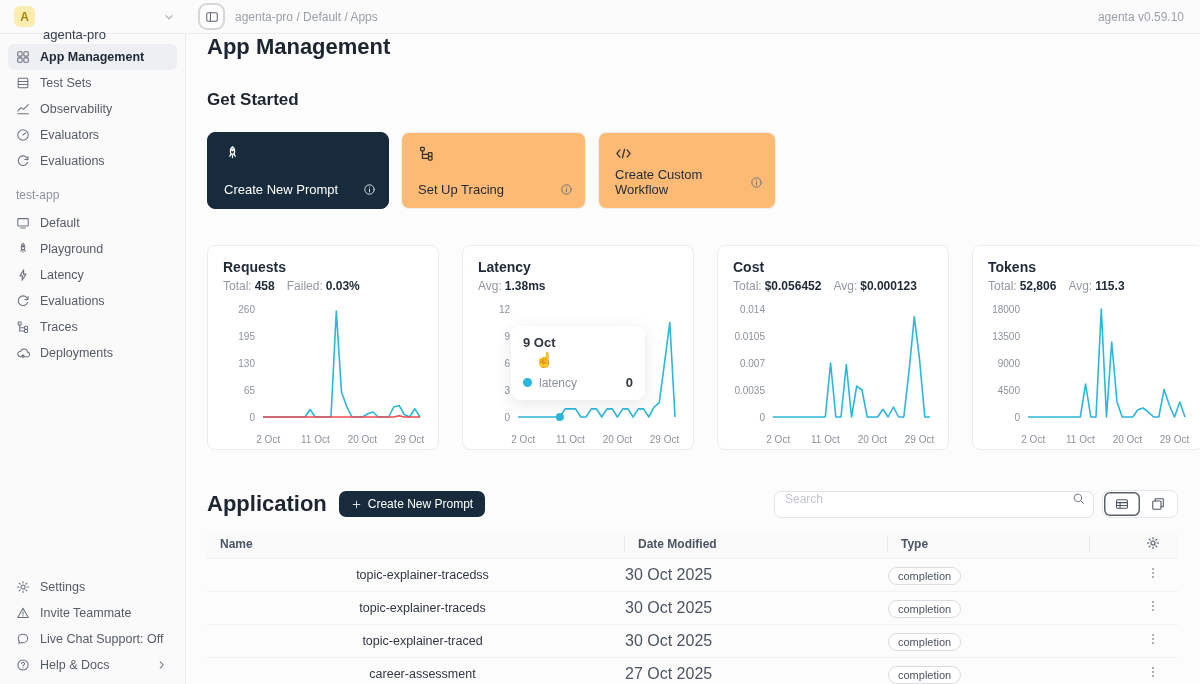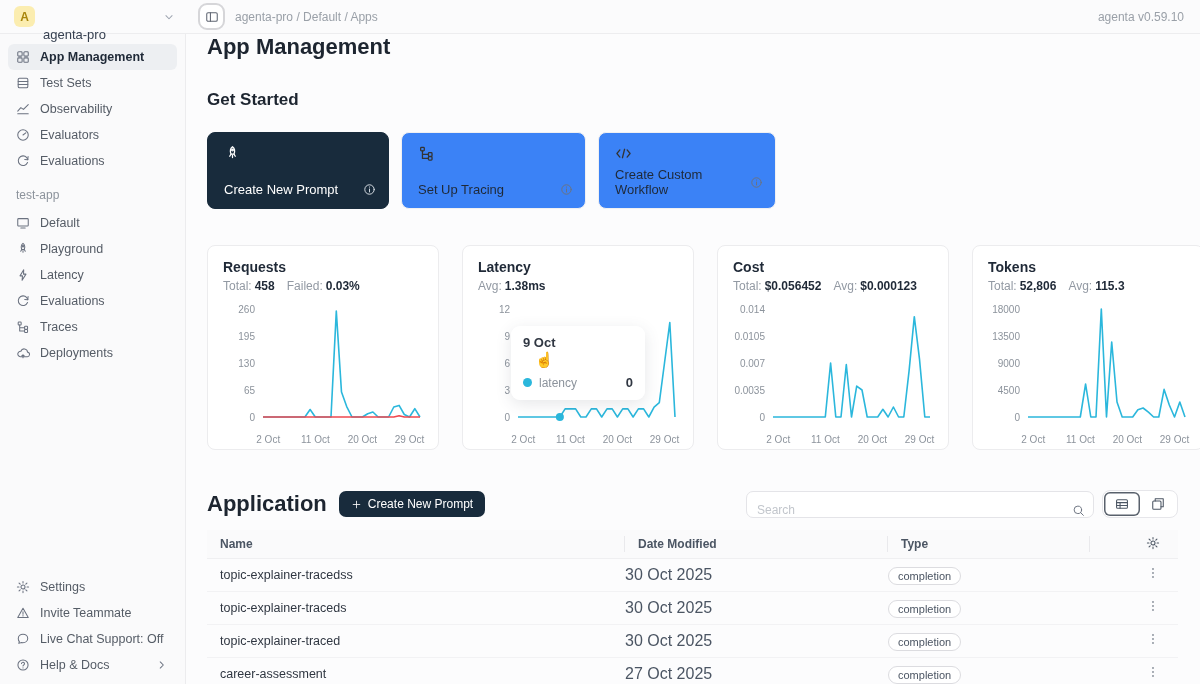--- a/index.html
+++ b/index.html
@@ -31,21 +31,21 @@
   .section-label { margin:14px 8px 8px; font-size:12px; color:#8c939c; }
   .side-footer { margin-top:auto; }
 
   
   .main { margin-left:186px; margin-top:34px; padding:0 22px 0 21px; }
   h1.page-title { margin-top:22px; font-size:22px; font-weight:600; color:#1d2530; }
   h2.section-h { margin-top:30px; font-size:17px; font-weight:600; color:#1d2530; }
 
   .cards-row { display:flex; gap:12px; margin-top:22px; }
   .gcard { width:182px; height:77px; border-radius:8px; padding:12px 16px; position:relative;
-    background:#3b82f6; border:1px solid #f0f0f2; cursor:pointer; }
+    background:#fdba74; border:1px solid #f0f0f2; cursor:pointer; }
   .gcard.dark { background:#182b3c; border-color:#182b3c; color:#fff; }
   .gcard .top-icon { display:flex; color:inherit; }
   .gcard .top-icon svg { width:17px; height:17px; }
   .gcard .label-row { position:absolute; left:16px; right:12px; bottom:11px; display:flex; align-items:center; }
   .gcard .glabel { font-size:13px; font-weight:500; color:#1f2937; }
   .gcard.dark .glabel { color:#fff; }
   .gcard .info { margin-left:auto; color:#6b7280; display:flex; }
   .gcard.dark .info { color:#d7dde3; }
   .gcard .info svg { width:13px; height:13px; }
 
@@ -67,22 +67,22 @@
   .tip-dot { width:9px; height:9px; border-radius:50%; }
   .tip-val { margin-left:auto; font-size:13px; font-weight:600; color:#303742; }
 
   
   .app-header { margin-top:40px; display:flex; align-items:center; height:28px; }
   .app-h { font-size:22px; font-weight:600; color:#1d2530; }
   .btn-primary { margin-left:12px; height:26px; background:#182b3c; color:#fff; border:none;
     border-radius:7px; font-size:12px; padding:0 12px; display:flex; align-items:center; gap:6px;
     font-family:inherit; cursor:pointer; }
   .btn-primary svg { width:11px; height:11px; }
-  .searchbox { margin-left:auto; width:348px; height:27px; border:1px solid #e4e4e8; border-radius:7px;
-    background:#fff; display:flex; align-items:flex-end; overflow:hidden; }
+  .searchbox { margin-left:auto; width:320px; height:27px; border:1px solid #e4e4e8; border-radius:7px;
+    background:#fff; display:flex; align-items:flex-start; overflow:hidden; }
   .searchbox input { flex:1; border:none; outline:none; font-size:12px; padding:0 10px;
     font-family:inherit; color:#333; background:transparent; }
   .searchbox input::placeholder { color:#c2c6cc; }
   .searchbox .sicon { width:30px; display:flex; justify-content:center; color:#6b7280; cursor:pointer; }
   .searchbox .sicon svg { width:13px; height:13px; }
   .viewtoggle { margin-left:8px; height:28px; border:1px solid #e6e6ea; border-radius:8px; background:#fff;
     display:flex; align-items:center; padding:1px; }
   .seg { width:36px; height:24px; display:flex; align-items:center; justify-content:center;
     color:#4b5563; border-radius:6px; cursor:pointer; }
   .seg.sel { box-shadow:inset 0 0 0 1.5px #59616c; }
@@ -90,21 +90,21 @@
 
   
   .table { margin-top:12px; }
   .thead, .trow { display:grid; grid-template-columns:418px 263px 202px 88px; align-items:center; }
   .thead { height:29px; background:#fafafb; border-bottom:1px solid #efeff1;
     font-size:12px; font-weight:600; color:#4b5563; }
   .thead .th { padding-left:13px; height:16px; line-height:16px; border-right:1px solid #e9e9ec; }
   .thead .th.last { border-right:none; text-align:right; padding-right:18px; }
   .thead .th.last .icon { display:inline-flex; color:#4b5563; cursor:pointer; }
   .trow { height:33px; border-bottom:1px solid #f2f2f4; cursor:pointer; }
-  .td-name { padding-left:13px; font-size:12.5px; color:#303742; }
+  .td-name { padding-left:13px; font-size:12.5px; color:#303742;text-align:center; }
   .td-date { font-size:16px; color:#4b5563; }
   .badge { display:inline-block; border:1px solid #dcdce0; border-radius:10px; padding:2px 9px;
     font-size:11px; color:#4b5563; background:#fff; }
   .td-act { text-align:right; padding-right:18px; color:#8c939c; }
   .td-act .icon { display:inline-flex; cursor:pointer; }
   .td-act svg { width:14px; height:14px; }
 </style>
 </head>
 <body>
 

